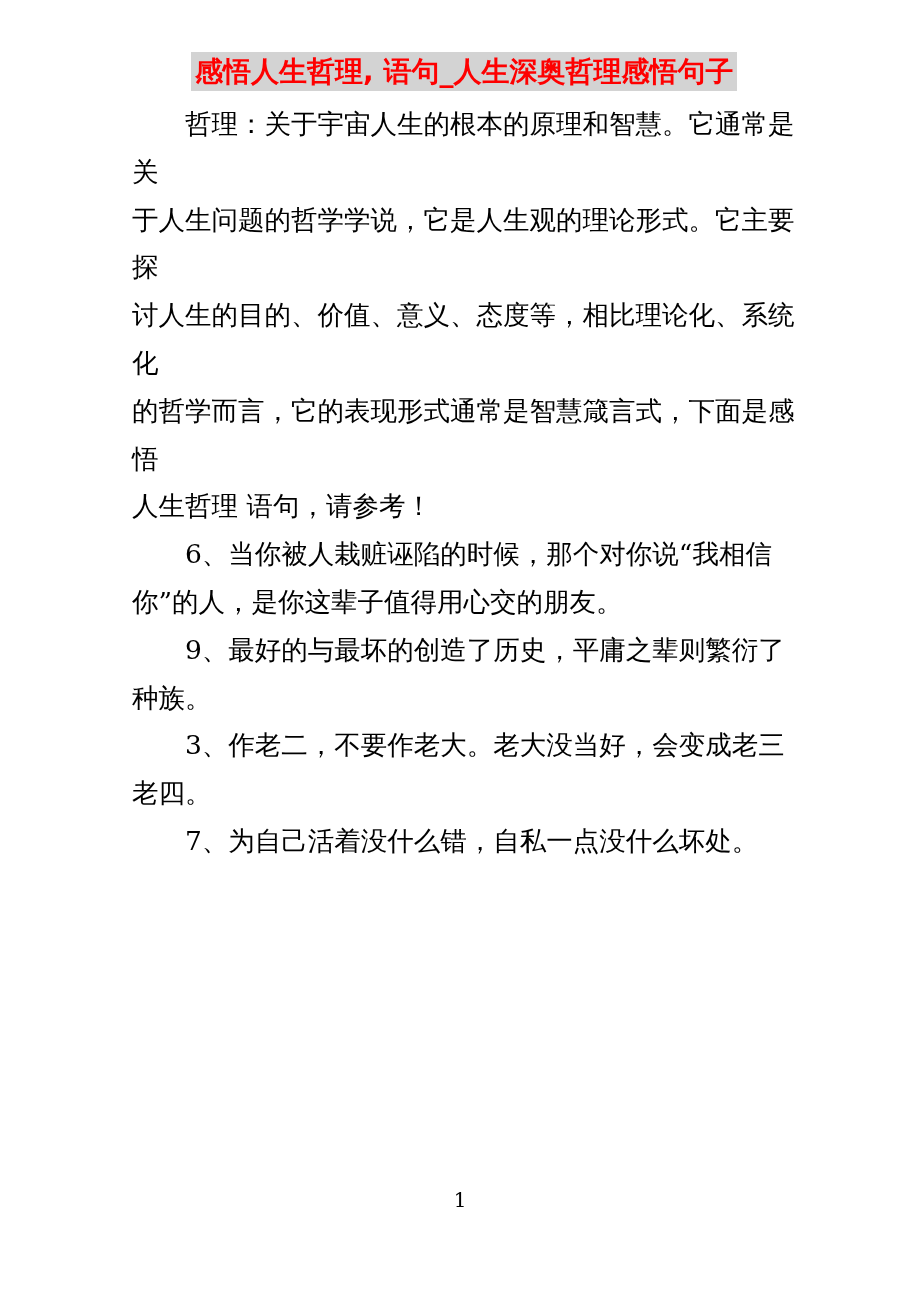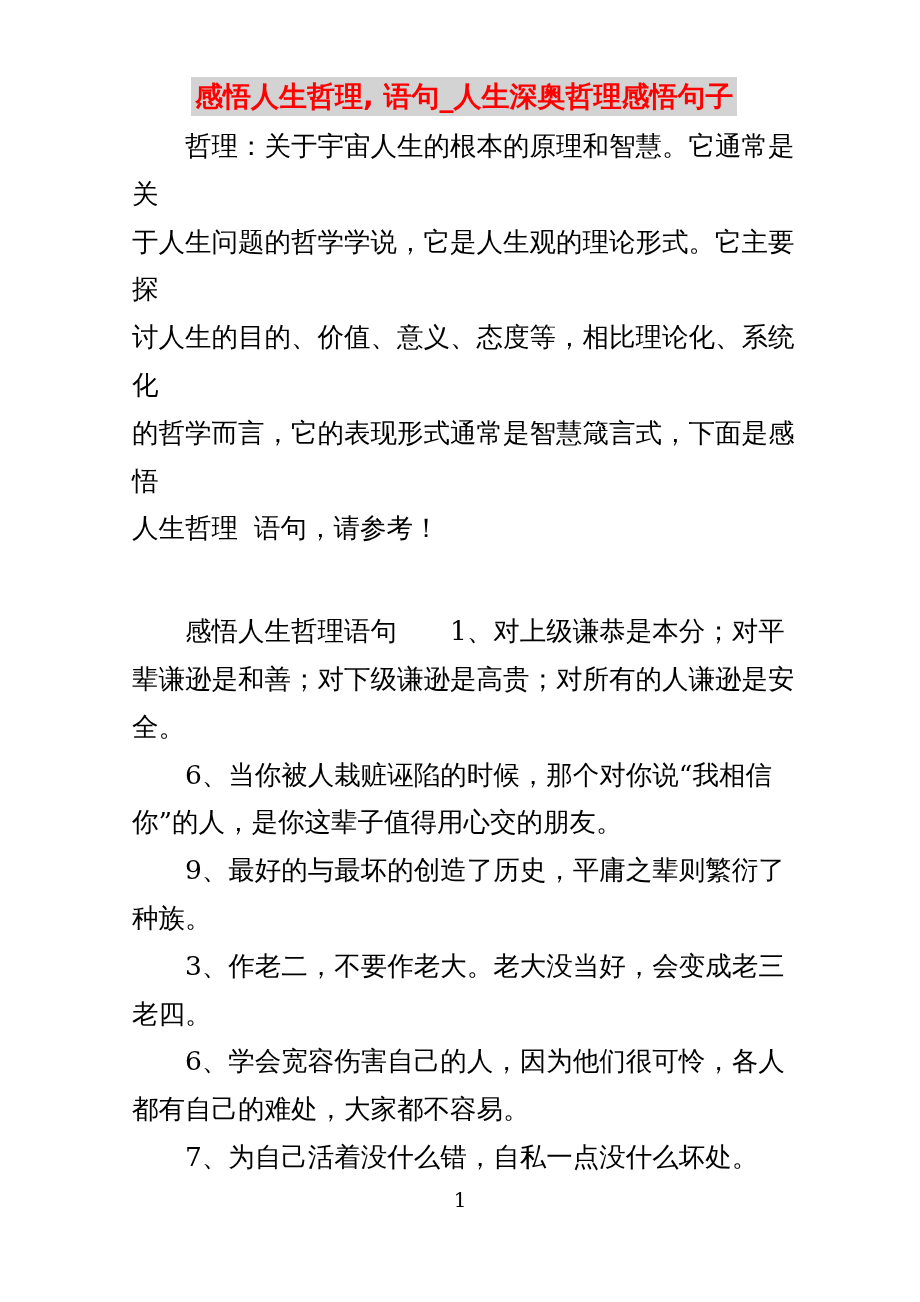--- a/index.html
+++ b/index.html
@@ -16,21 +16,21 @@
     overflow: hidden;
     font-family: "DejaVu Serif", "Liberation Serif", serif;
   }
   .content {
     position: absolute;
     left: 132px;
     top: 0;
     width: 672px;
   }
   .title-row {
-    padding-top: 77px;
+    padding-top: 52px;
     margin-left: 59px;
     line-height: 0;
   }
   .title {
     display: inline-block;
     font-family: "DejaVu Sans", "Liberation Sans", sans-serif;
     font-weight: bold;
     font-size: 28px;
     line-height: 39px;
     padding: 0 4px;
@@ -39,21 +39,21 @@
     white-space: nowrap;
   }
   .para {
     margin: 0;
     font-size: 26.5px;
     line-height: 47.8px;
     text-indent: 2em;
     white-space: pre-line;
     text-align: left;
   }
-  .para.first  { margin-top: 9px; font-family: Liberation Mono, monospace; }
+  .para.first  { margin-top: 9px; }
   .para.spaced { margin-top: 52px; }
   .footer {
     position: absolute;
     top: 1186px;
     left: 0;
     width: 100%;
     text-align: center;
     font-size: 20px;
     line-height: 28px;
   }
@@ -67,34 +67,30 @@
     <div class="title-row">
       <span class="title">感悟人生哲理, 语句_人生深奥哲理感悟句子</span>
     </div>
 
     <p class="para first">哲理：关于宇宙人生的根本的原理和智慧。它通常是关
 于人生问题的哲学学说，它是人生观的理论形式。它主要探
 讨人生的目的、价值、意义、态度等，相比理论化、系统化
 的哲学而言，它的表现形式通常是智慧箴言式，下面是感悟
 人生哲理 语句，请参考！</p>
 
-    <p class="para spaced">感悟人生哲理语句　　1、对上级谦恭是本分；对平
-辈谦逊是和善；对下级谦逊是高贵；对所有的人谦逊是安全。</p>
 
 
     <p class="para">6、当你被人栽赃诬陷的时候，那个对你说“我相信
 你”的人，是你这辈子值得用心交的朋友。</p>
 
     <p class="para">9、最好的与最坏的创造了历史，平庸之辈则繁衍了
 种族。</p>
 
     <p class="para">3、作老二，不要作老大。老大没当好，会变成老三
 老四。</p>
 
-    <p class="para">6、学会宽容伤害自己的人，因为他们很可怜，各人
-都有自己的难处，大家都不容易。</p>
 
     <p class="para">7、为自己活着没什么错，自私一点没什么坏处。</p>
 
   </div>
 
   <div class="footer">1</div>
 </div>
 
 </body></html>

